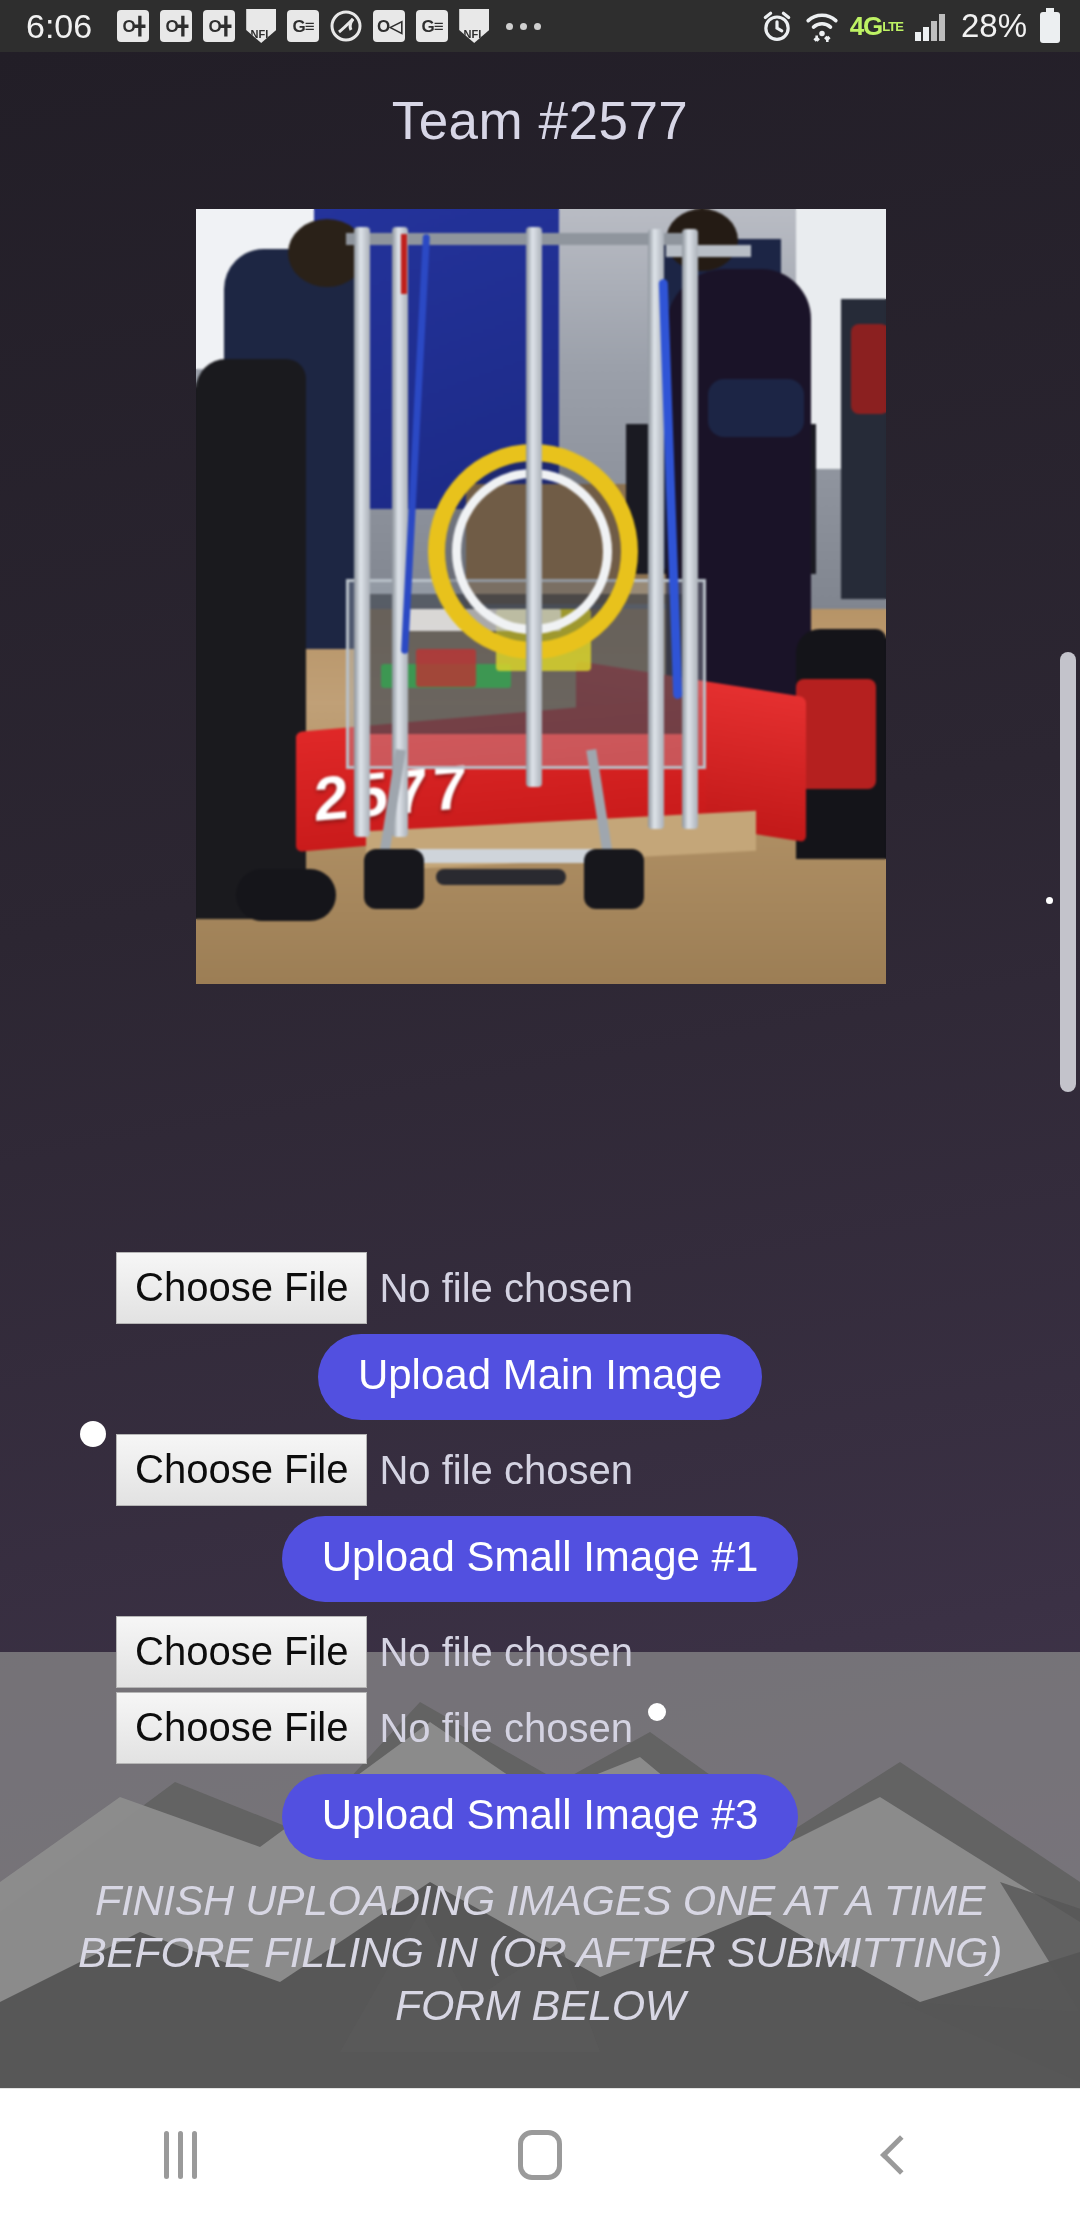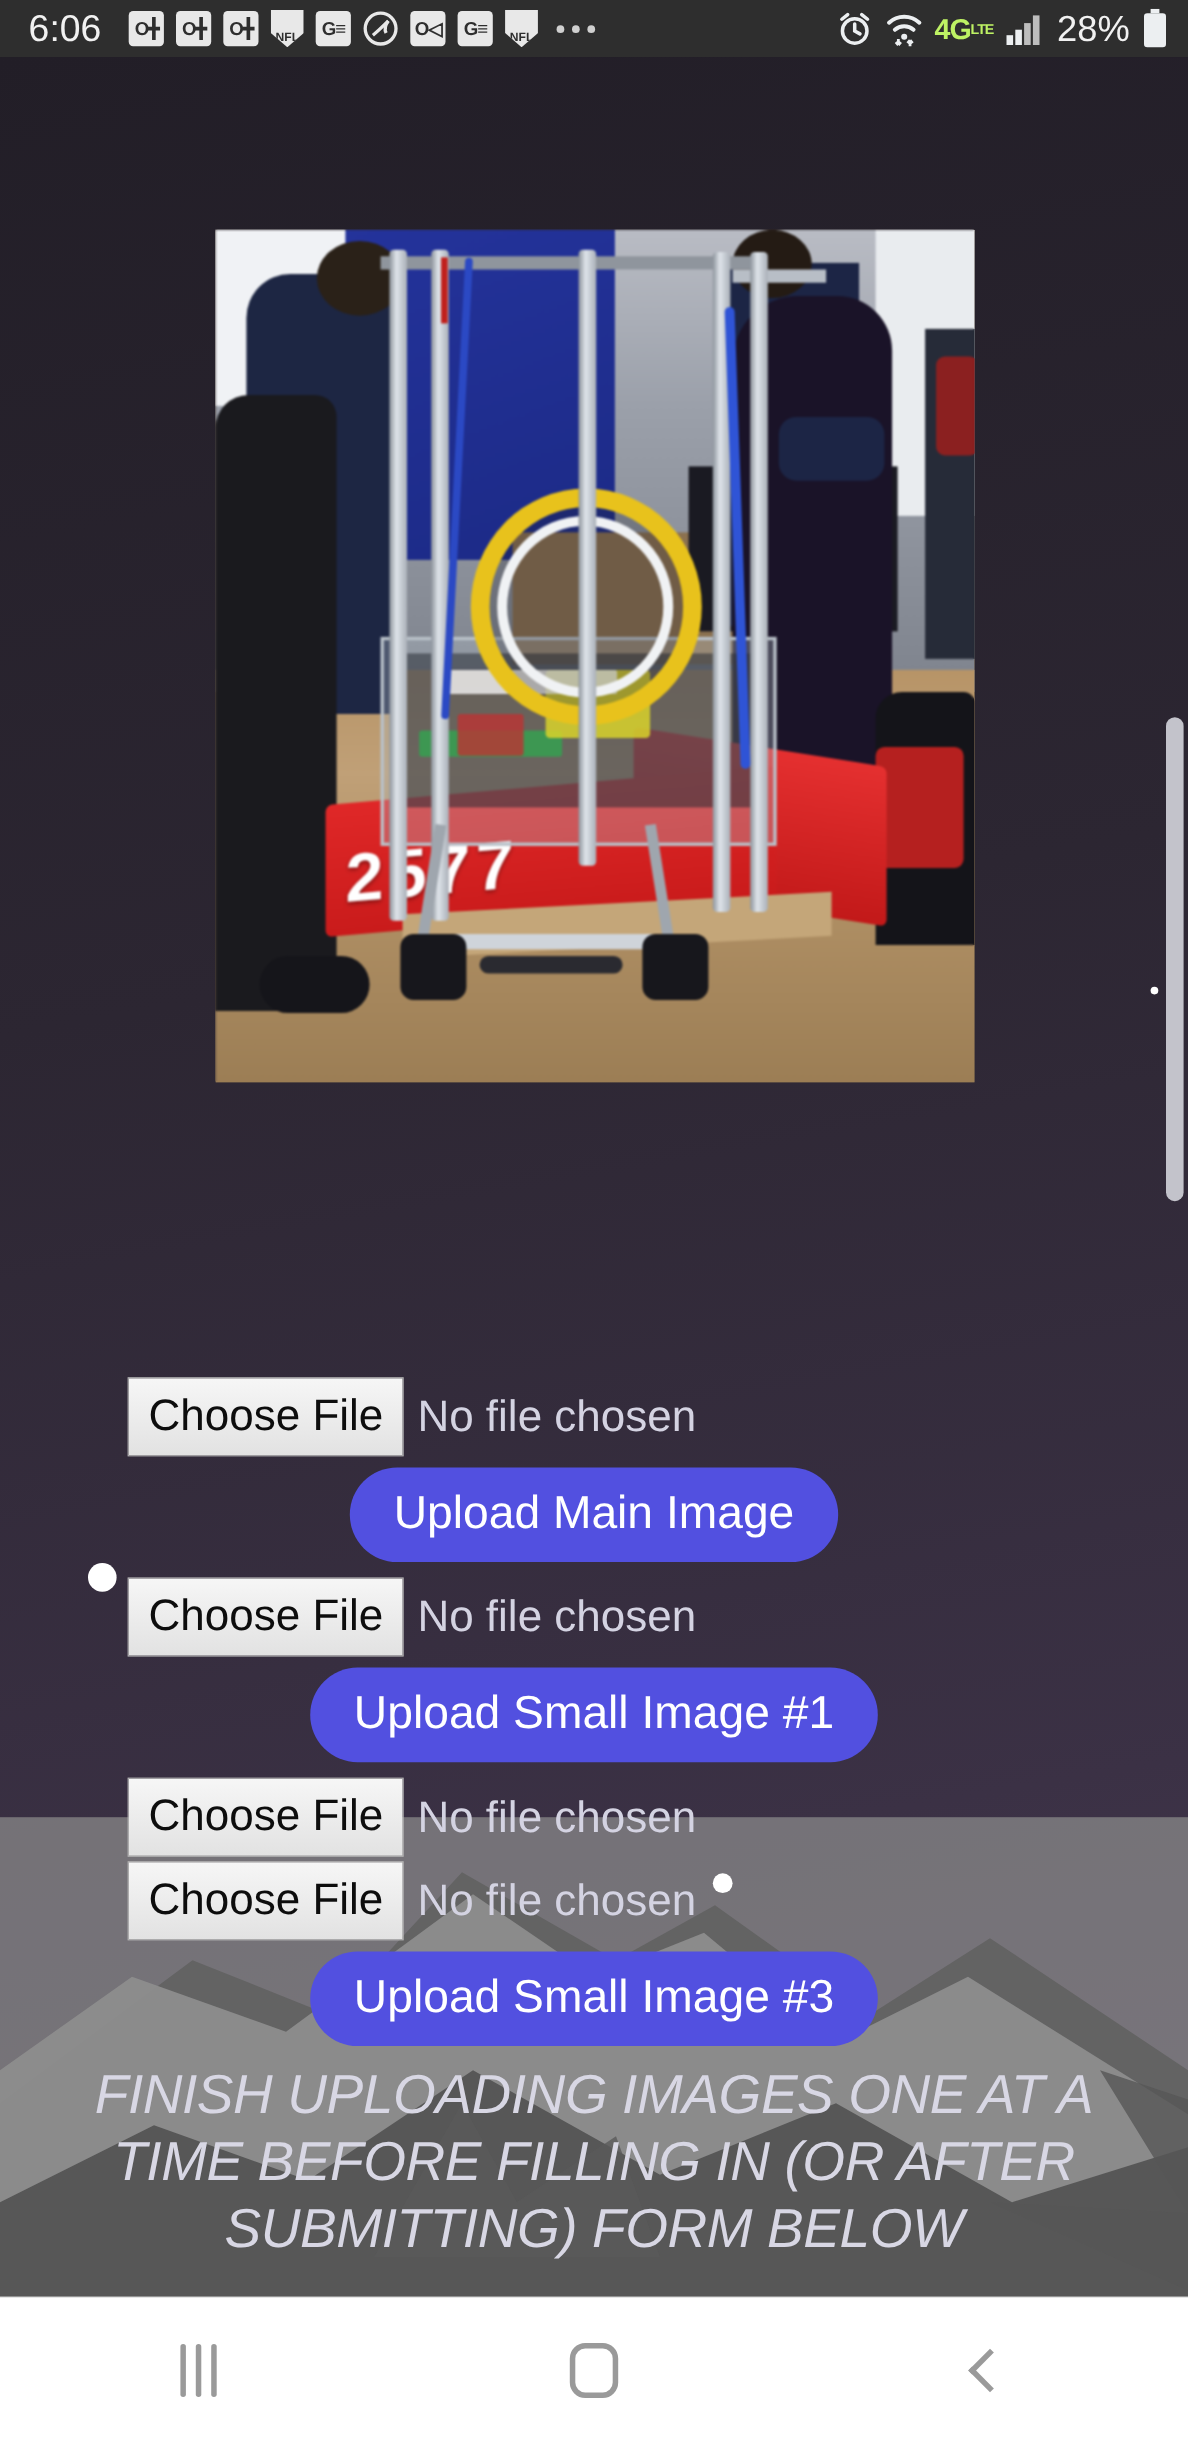--- a/index.html
+++ b/index.html
@@ -206,21 +206,21 @@
     font-size: 42px; line-height:1;
     padding: 20px 40px 24px 40px;
     font-family:"Liberation Sans", sans-serif;
     white-space:nowrap;
   }
   #notice {
     margin-top: 14px;
     text-align:center;
     color:#d8d7e4;
     font-style: italic;
-    font-size: 50px;
+    font-size: 43px;
     line-height: 1.22;
     padding: 0 22px;
     letter-spacing: -0.4px;
   }
 
   
   #navbar {
     position:absolute; left:0; top: 2088px;
     width: 1080px; height: 132px;
     background:#ffffff;
@@ -313,20 +313,21 @@
         <svg width="24" height="36" viewBox="0 0 24 36" aria-hidden="true">
           <rect x="8" y="0" width="8" height="4" fill="#eceff1"></rect>
           <rect x="2" y="4" width="20" height="31" rx="3" fill="#eceff1"></rect>
         </svg>
       </span>
     </div>
   </div>
 
   <div id="content">
 
+    <h1 id="page-title">Team #2577</h1>
 
     <div id="main-photo">
       <div class="ph pbg-top"></div>
       <div class="ph pbg-banner2"></div>
       <div class="ph pbg-banner"></div>
       <div class="ph pbg-white-r"></div>
       <div class="ph pbg-table"></div>
       <div class="ph pbg-darkbox"></div>
       <div class="ph pbg-floor"></div>
       <div class="ph pbg-floorline"></div>

